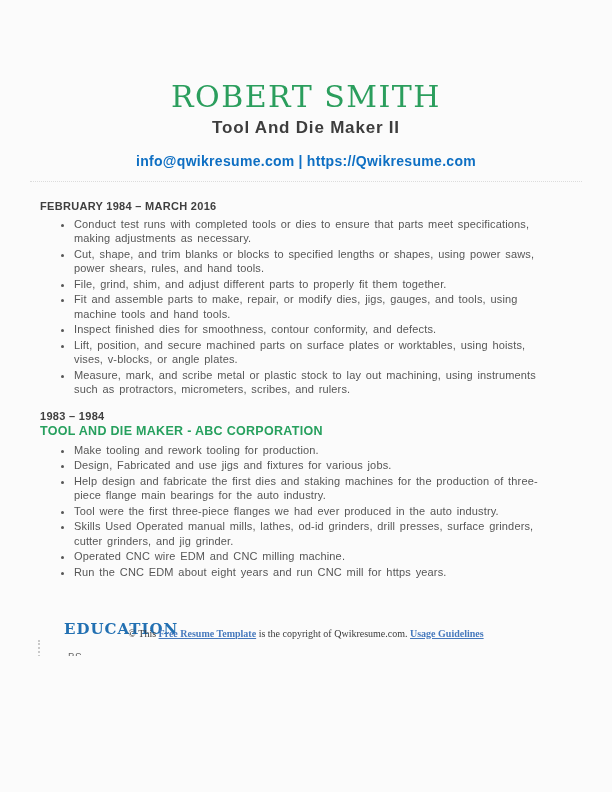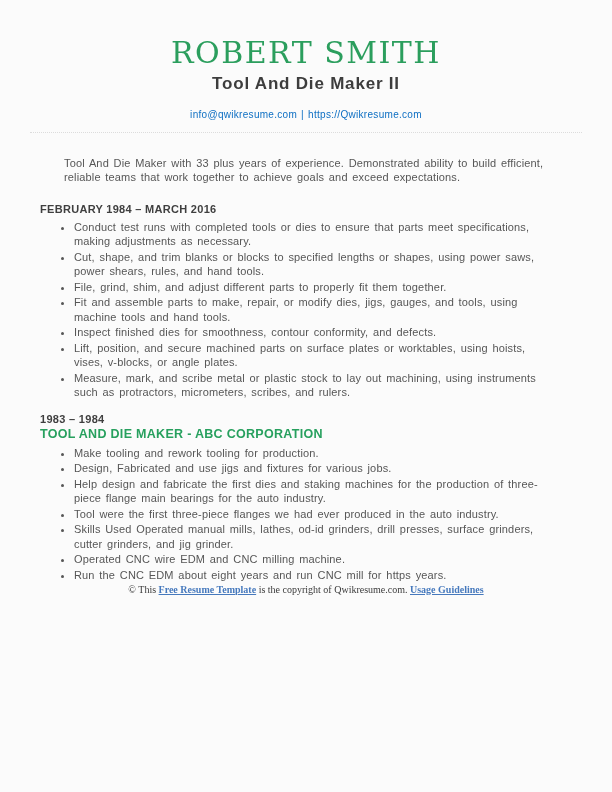--- a/index.html
+++ b/index.html
@@ -4,42 +4,43 @@
 <style>
   html, body { margin: 0; padding: 0; background: #fbfbfb; }
   .page {
     position: relative;
     width: 612px;
     height: 612px;
     background: #fbfbfb;
     font-family: "Liberation Sans", sans-serif;
     overflow: hidden;
     box-sizing: border-box;
+    margin-top: 44px;
   }
   .header { text-align: center; padding-top: 36px; }
   .name {
     font-family: "DejaVu Serif", "Liberation Serif", serif;
     font-size: 30px;
     font-weight: 400;
     letter-spacing: 1.5px;
     color: #2b9e5d;
     line-height: 1.15;
   }
   .subtitle {
     font-size: 17px;
     font-weight: bold;
     color: #3d3d3d;
     letter-spacing: 0.8px;
     margin-top: 3px;
     text-align: center;
   }
   .contact {
     margin-top: 15px;
-    font-size: 10px;
-    font-weight: normal;
+    font-size: 14px;
+    font-weight: bold;
     color: #0e6fc3;
     letter-spacing: 0.3px;
   }
   .contact a { color: #0e6fc3; text-decoration: none; }
   .contact .sep { color: #0e6fc3; padding: 0 4px; }
   .divider {
     border: none;
     border-top: 1px dotted #dcdcdc;
     margin: 12px 30px 0 30px;
   }
@@ -129,21 +130,20 @@
   <div class="header">
     <div class="name">ROBERT SMITH</div>
     <div class="subtitle">Tool And Die Maker II</div>
     <div class="contact">
       <a href="#">info@qwikresume.com</a><span class="sep">|</span><a href="#">https://Qwikresume.com</a>
     </div>
   </div>
 
   <hr class="divider">
 
-  <p class="summary">Tool And Die Maker with 33 plus years of experience. Demonstrated ability to build efficient, reliable teams that work together to achieve goals and exceed expectations.</p>
 
   <section class="job first">
     <div class="job-dates">FEBRUARY 1984 – MARCH 2016</div>
     <ul>
       <li>Conduct test runs with completed tools or dies to ensure that parts meet specifications, making adjustments as necessary.</li>
       <li>Cut, shape, and trim blanks or blocks to specified lengths or shapes, using power saws, power shears, rules, and hand tools.</li>
       <li>File, grind, shim, and adjust different parts to properly fit them together.</li>
       <li>Fit and assemble parts to make, repair, or modify dies, jigs, gauges, and tools, using machine tools and hand tools.</li>
       <li>Inspect finished dies for smoothness, contour conformity, and defects.</li>
       <li>Lift, position, and secure machined parts on surface plates or worktables, using hoists, vises, v-blocks, or angle plates.</li>

